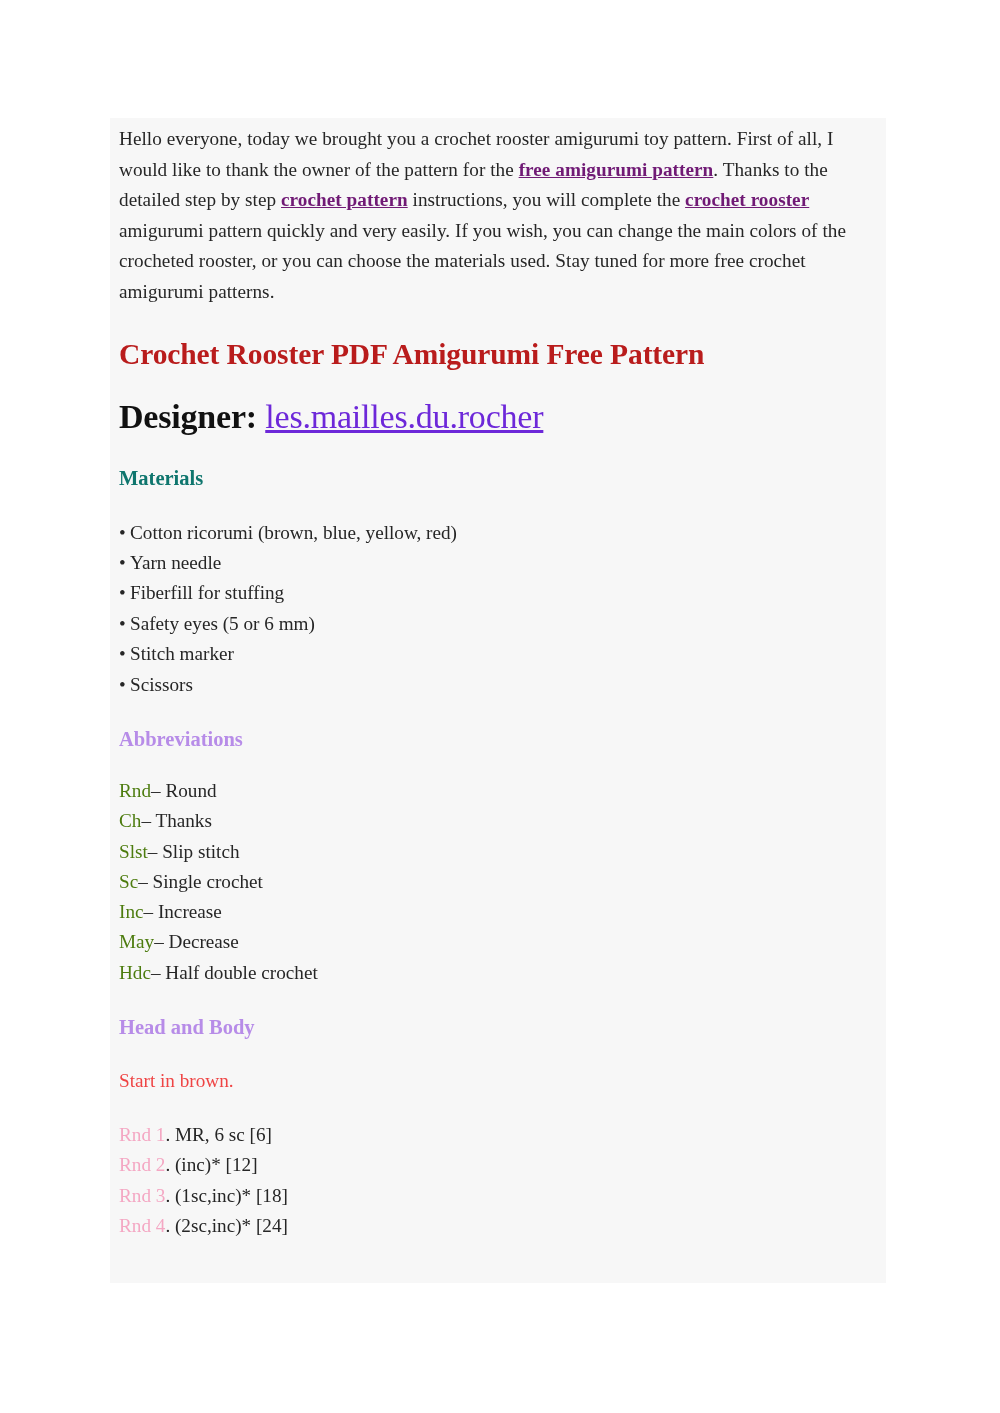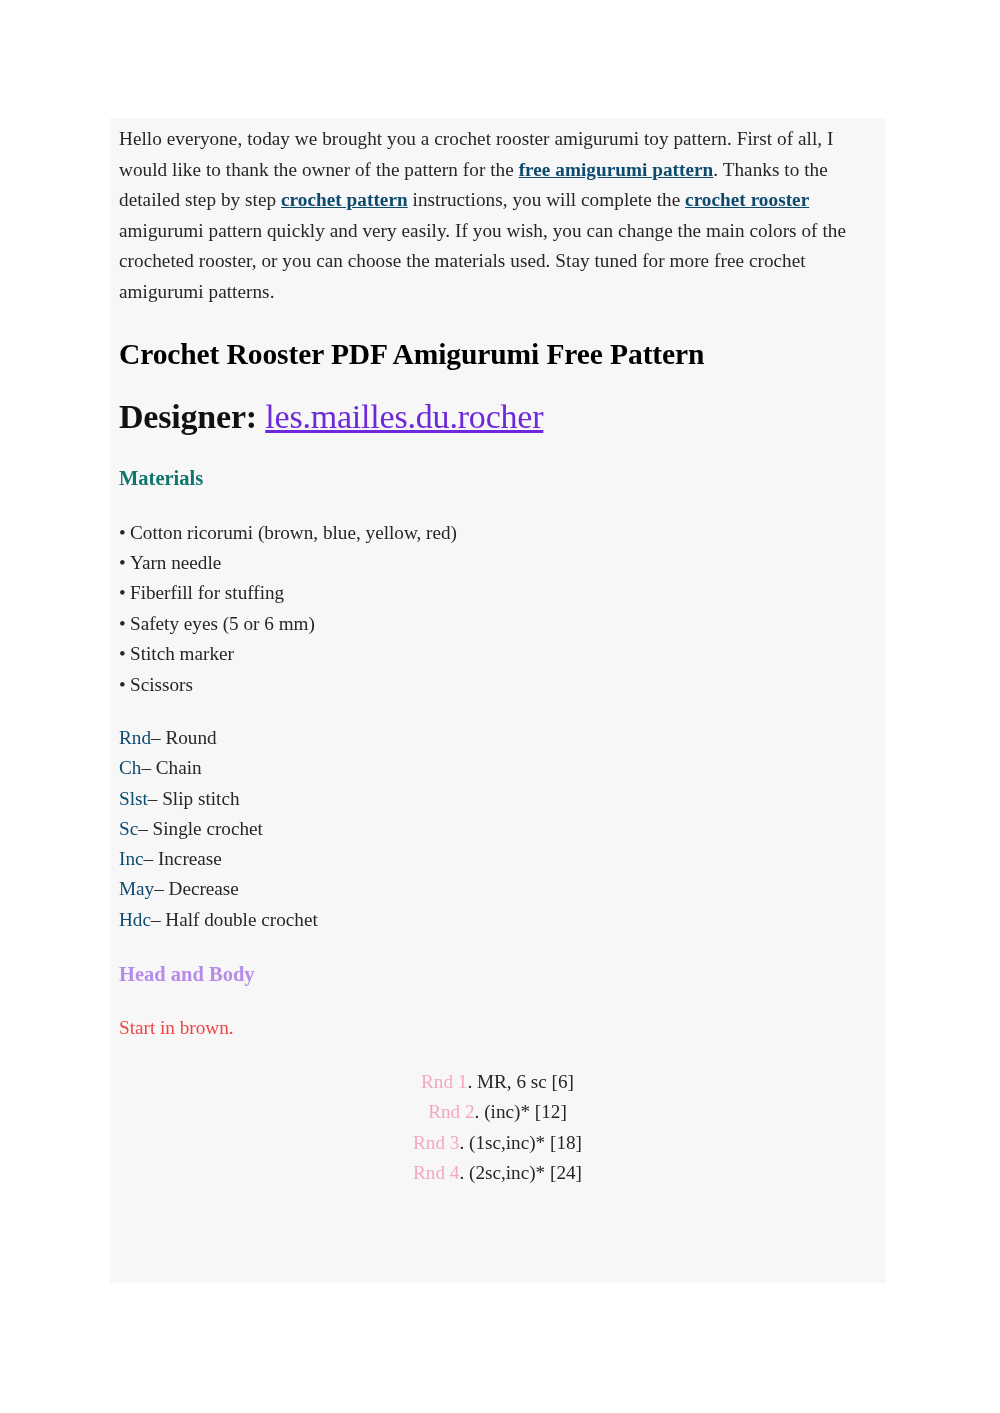--- a/index.html
+++ b/index.html
@@ -41,28 +41,28 @@
     padding: 0;
     color: #262626;
     font-size: 19.2px;
     line-height: 30.6px;
     text-align: left;
     letter-spacing: 0.05px;
     padding-top: 6px;
   }
 
   a.ext-link {
-    color: #0c4a6e;
+    color: #701a75;
     font-weight: bold;
     text-decoration: underline;
     text-underline-offset: 1px;
   }
 
   h1.main-heading {
-    color: #000000;
+    color: #b91c1c;
     font-size: 29.5px;
     font-weight: bold;
     margin: 27px 0 0 0;
     padding: 0;
     line-height: 38px;
     letter-spacing: -0.1px;
   }
 
   h2.designer-heading {
     font-size: 34px;
@@ -113,39 +113,38 @@
   .abbrev-list {
     margin: 23px 0 0 0;
     padding: 0;
   }
   .abbrev-row {
     font-size: 19.2px;
     line-height: 30.3px;
     color: #262626;
   }
   .abbrev-row .abbr-term {
-    color: #0c4a6e;
+    color: #4d7c0f;
     margin-top: 12px;
   }
   .abbrev-row .abbr-def {
     color: #262626;
   }
 
   p.start-note {
     margin: 25px 0 0 0;
     padding: 0;
     color: #ef4444;
     font-size: 19.2px;
     line-height: 30px;
   }
 
   .rounds-list {
     margin: 24px 0 0 0;
     padding: 0;
-    text-align: center;
   }
   .round-row {
     font-size: 19.2px;
     line-height: 30.4px;
     color: #262626;
   }
   .round-row .round-label {
     color: #f4a7c3;
   }
   .round-row .round-text {
@@ -169,24 +168,25 @@
 
     <ul class="materials-list">
       <li><span class="bullet">•</span><span>Cotton ricorumi (brown, blue, yellow, red)</span></li>
       <li><span class="bullet">•</span><span>Yarn needle</span></li>
       <li><span class="bullet">•</span><span>Fiberfill for stuffing</span></li>
       <li><span class="bullet">•</span><span>Safety eyes (5 or 6 mm)</span></li>
       <li><span class="bullet">•</span><span>Stitch marker</span></li>
       <li><span class="bullet">•</span><span>Scissors</span></li>
     </ul>
 
+    <h3 class="section-heading strong-purple">Abbreviations</h3>
 
     <div class="abbrev-list">
       <div class="abbrev-row"><span class="abbr-term">Rnd</span><span class="abbr-def">– Round</span></div>
-      <div class="abbrev-row"><span class="abbr-term">Ch</span><span class="abbr-def">– Chain</span></div>
+      <div class="abbrev-row"><span class="abbr-term">Ch</span><span class="abbr-def">– Thanks</span></div>
       <div class="abbrev-row"><span class="abbr-term">Slst</span><span class="abbr-def">– Slip stitch</span></div>
       <div class="abbrev-row"><span class="abbr-term">Sc</span><span class="abbr-def">– Single crochet</span></div>
       <div class="abbrev-row"><span class="abbr-term">Inc</span><span class="abbr-def">– Increase</span></div>
       <div class="abbrev-row"><span class="abbr-term">May</span><span class="abbr-def">– Decrease</span></div>
       <div class="abbrev-row"><span class="abbr-term">Hdc</span><span class="abbr-def">– Half double crochet</span></div>
     </div>
 
     <h3 class="section-heading strong-purple">Head and Body</h3>
 
     <p class="start-note">Start in brown.</p>

